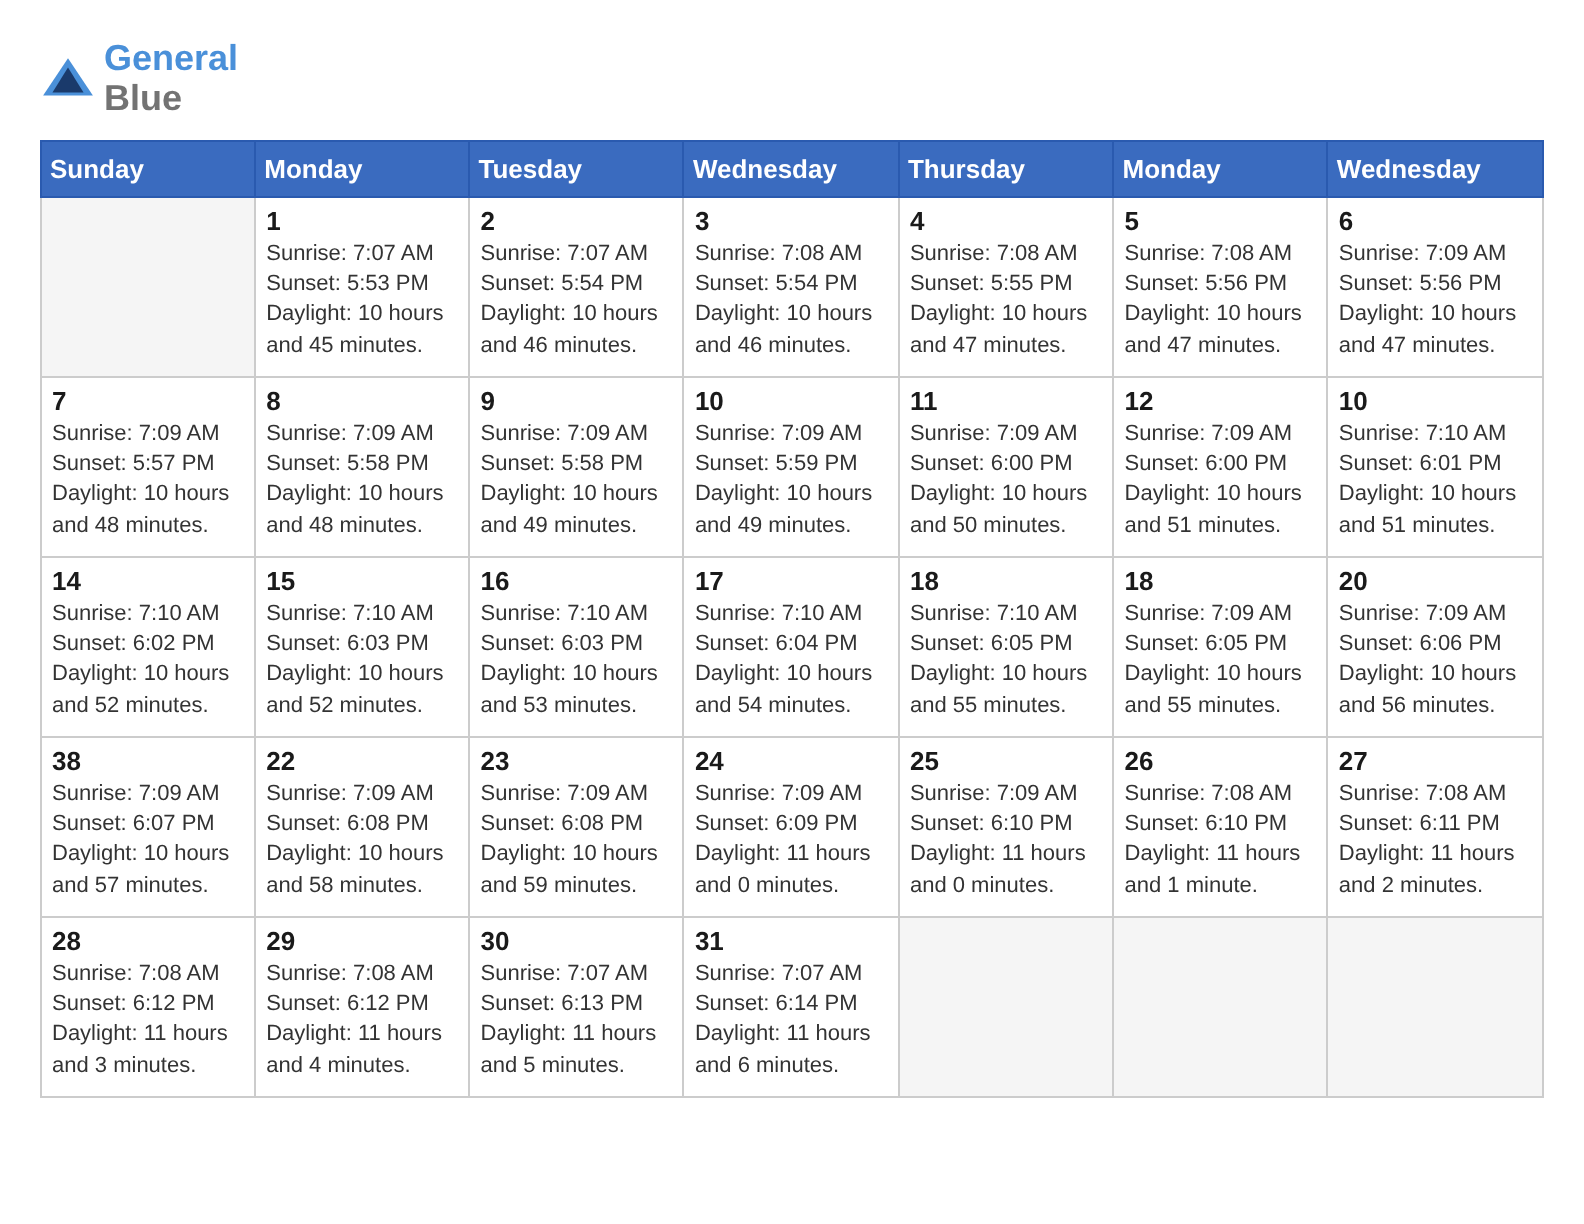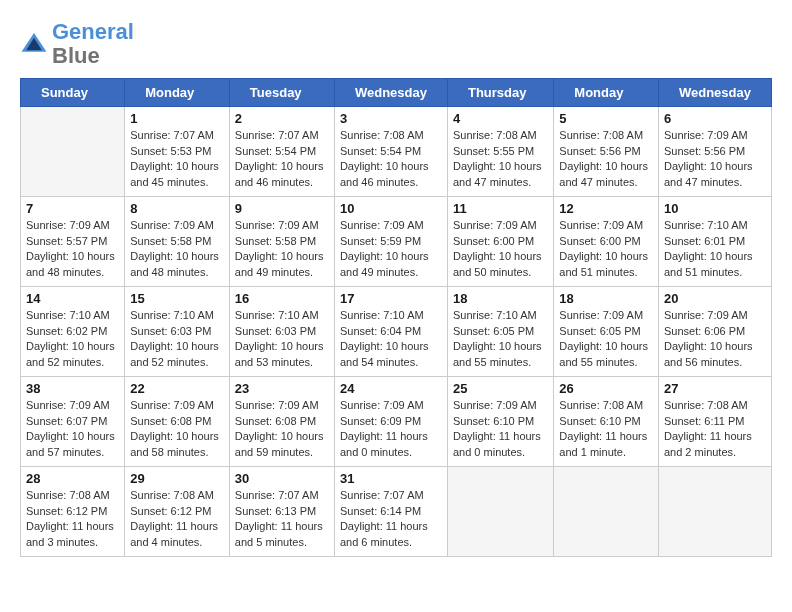--- a/index.html
+++ b/index.html
@@ -15,21 +15,21 @@
       justify-content: space-between;
       align-items: flex-start;
       margin-bottom: 10px;
     }
     .logo {
       display: flex;
       align-items: center;
       gap: 4px;
     }
     .logo-text {
-      font-size: 22px;
+      font-size: 18px;
       font-weight: bold;
       color: #1a3a6b;
       line-height: 1.1;
     }
     .logo-text span {
       color: #4a90d9;
     }
     .logo-icon {
       width: 28px;
       height: 28px;
@@ -47,21 +47,21 @@
       color: #333;
     }
     .calendar {
       width: 100%;
       border-collapse: collapse;
       font-size: 11px;
     }
     .calendar th {
       background-color: #3a6bbf;
       color: #fff;
-      padding: 6px 20px;
+      padding: 6px 4px;
       text-align: left;
       font-size: 13px;
       font-weight: bold;
       border: 1px solid #2a5aaf;
     }
     .calendar td {
       vertical-align: top;
       padding: 4px 5px;
       border: 1px solid #ccc;
       height: 90px;

